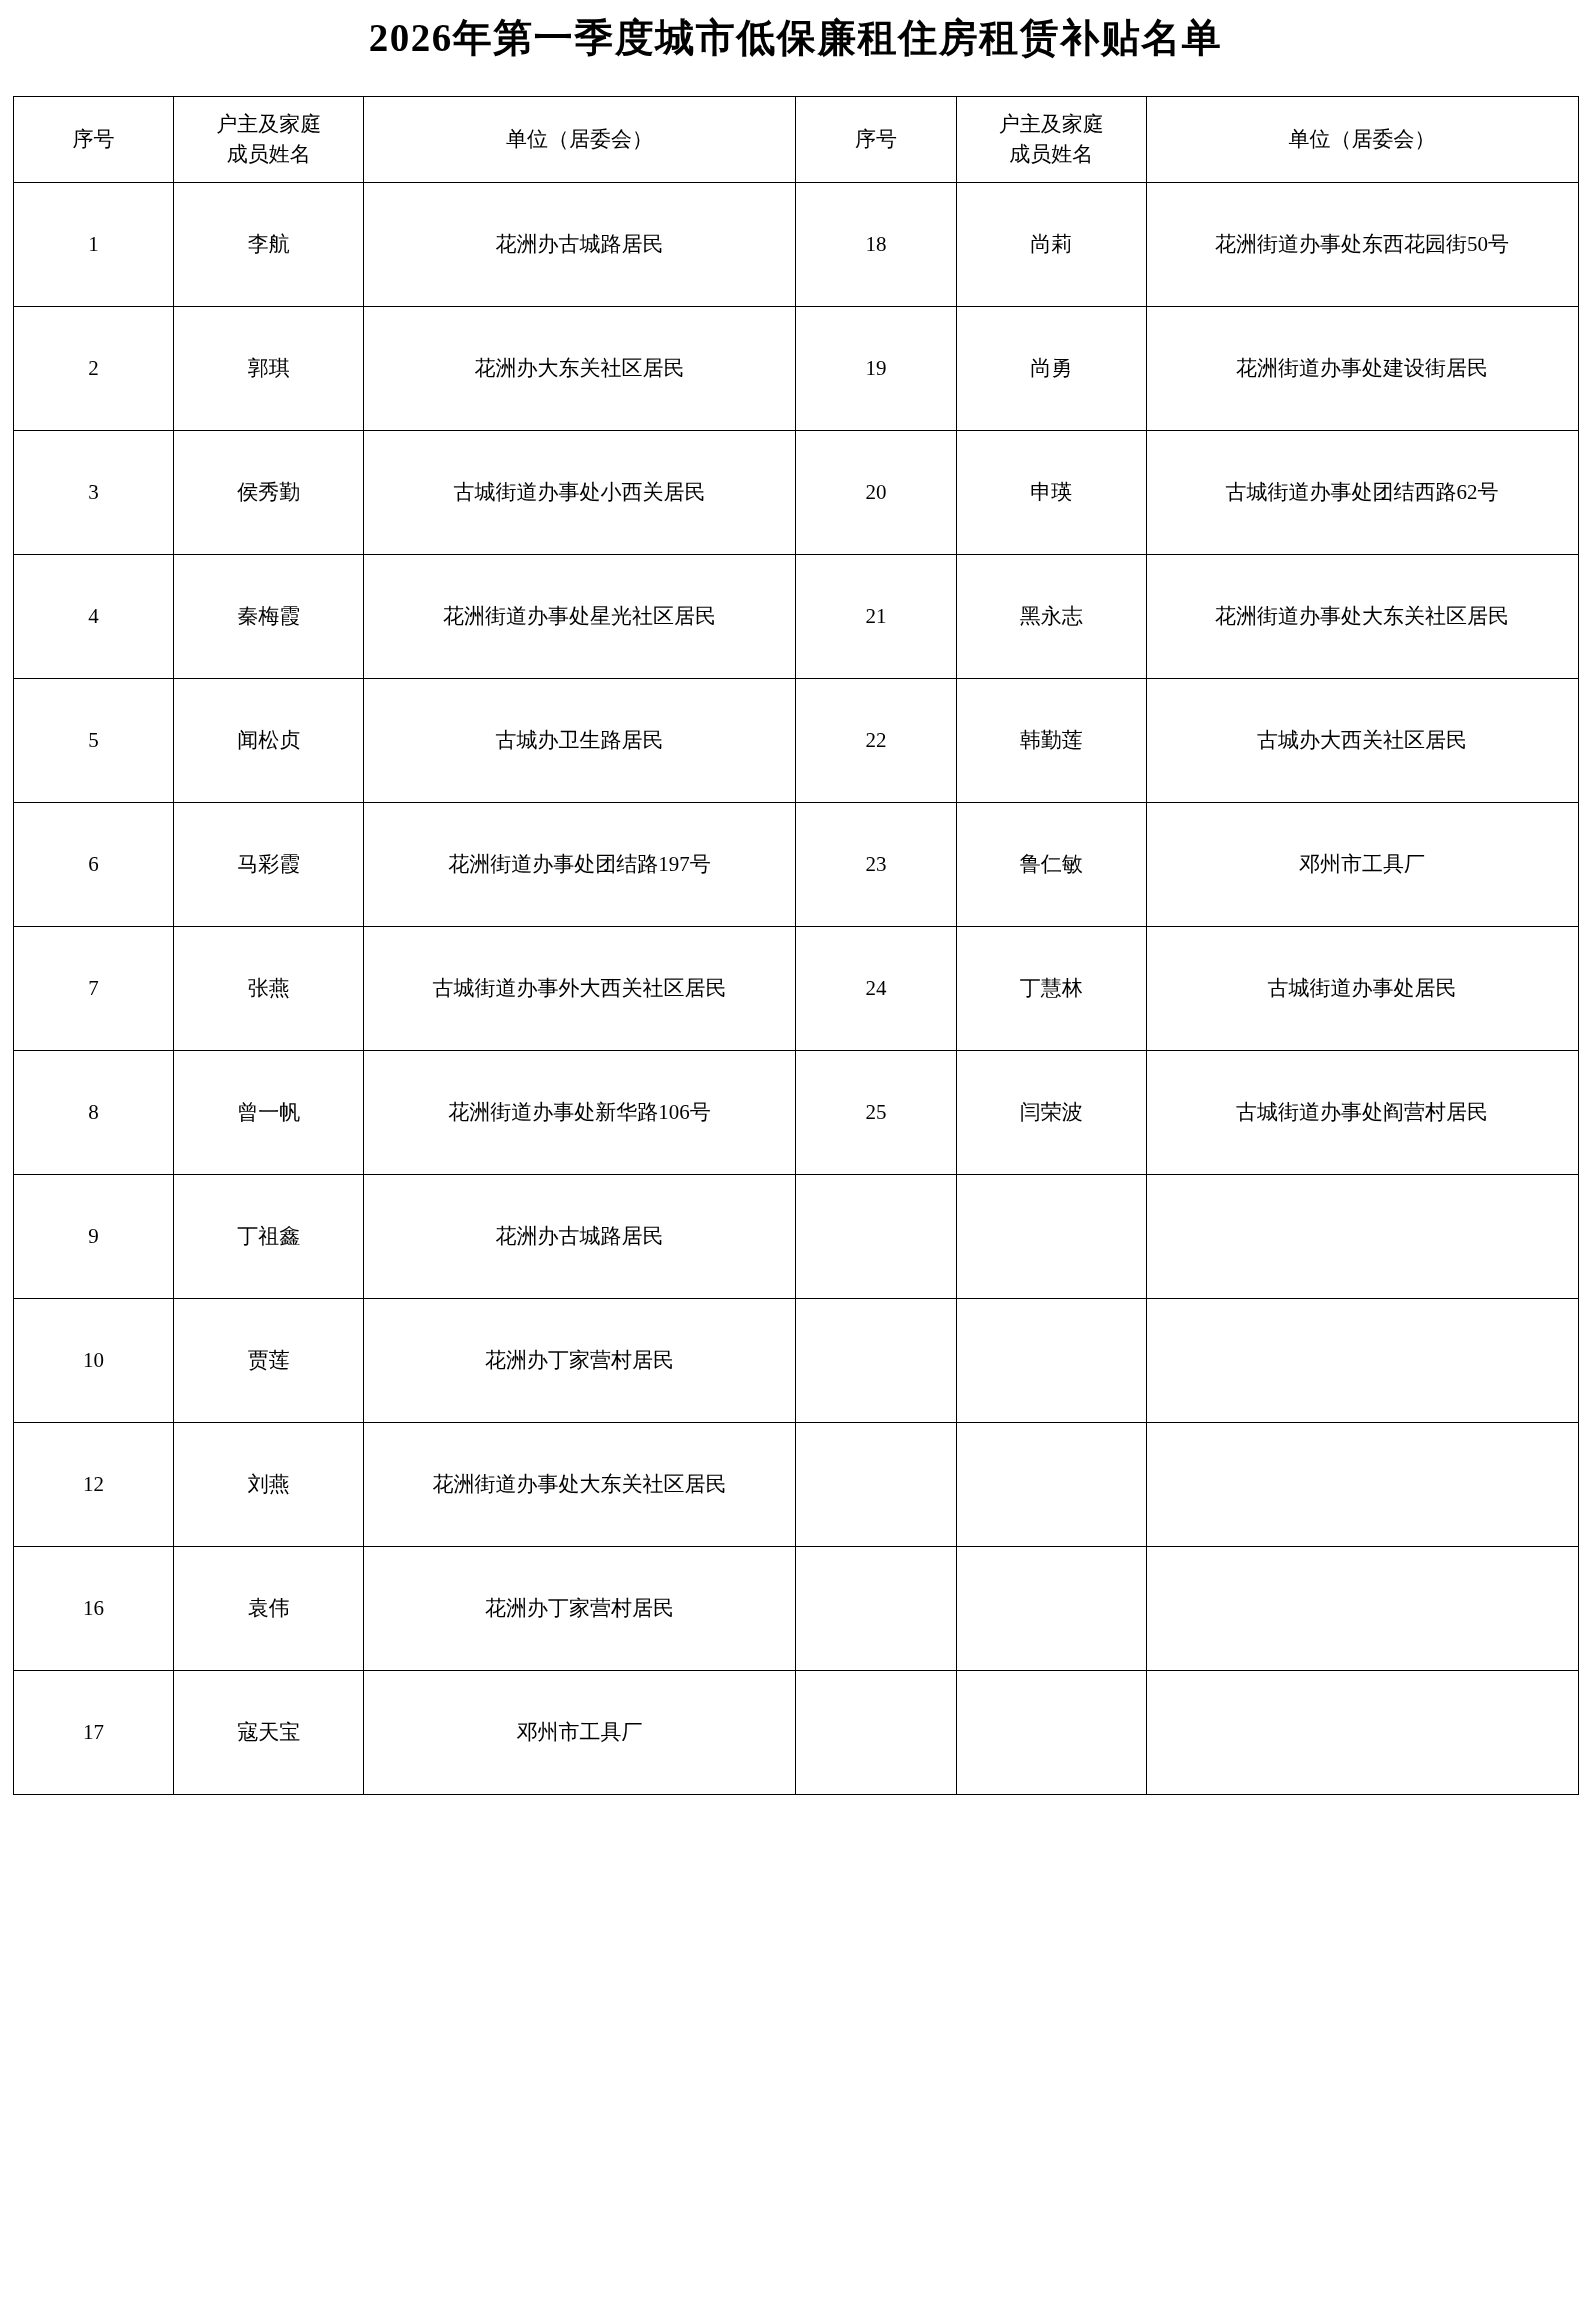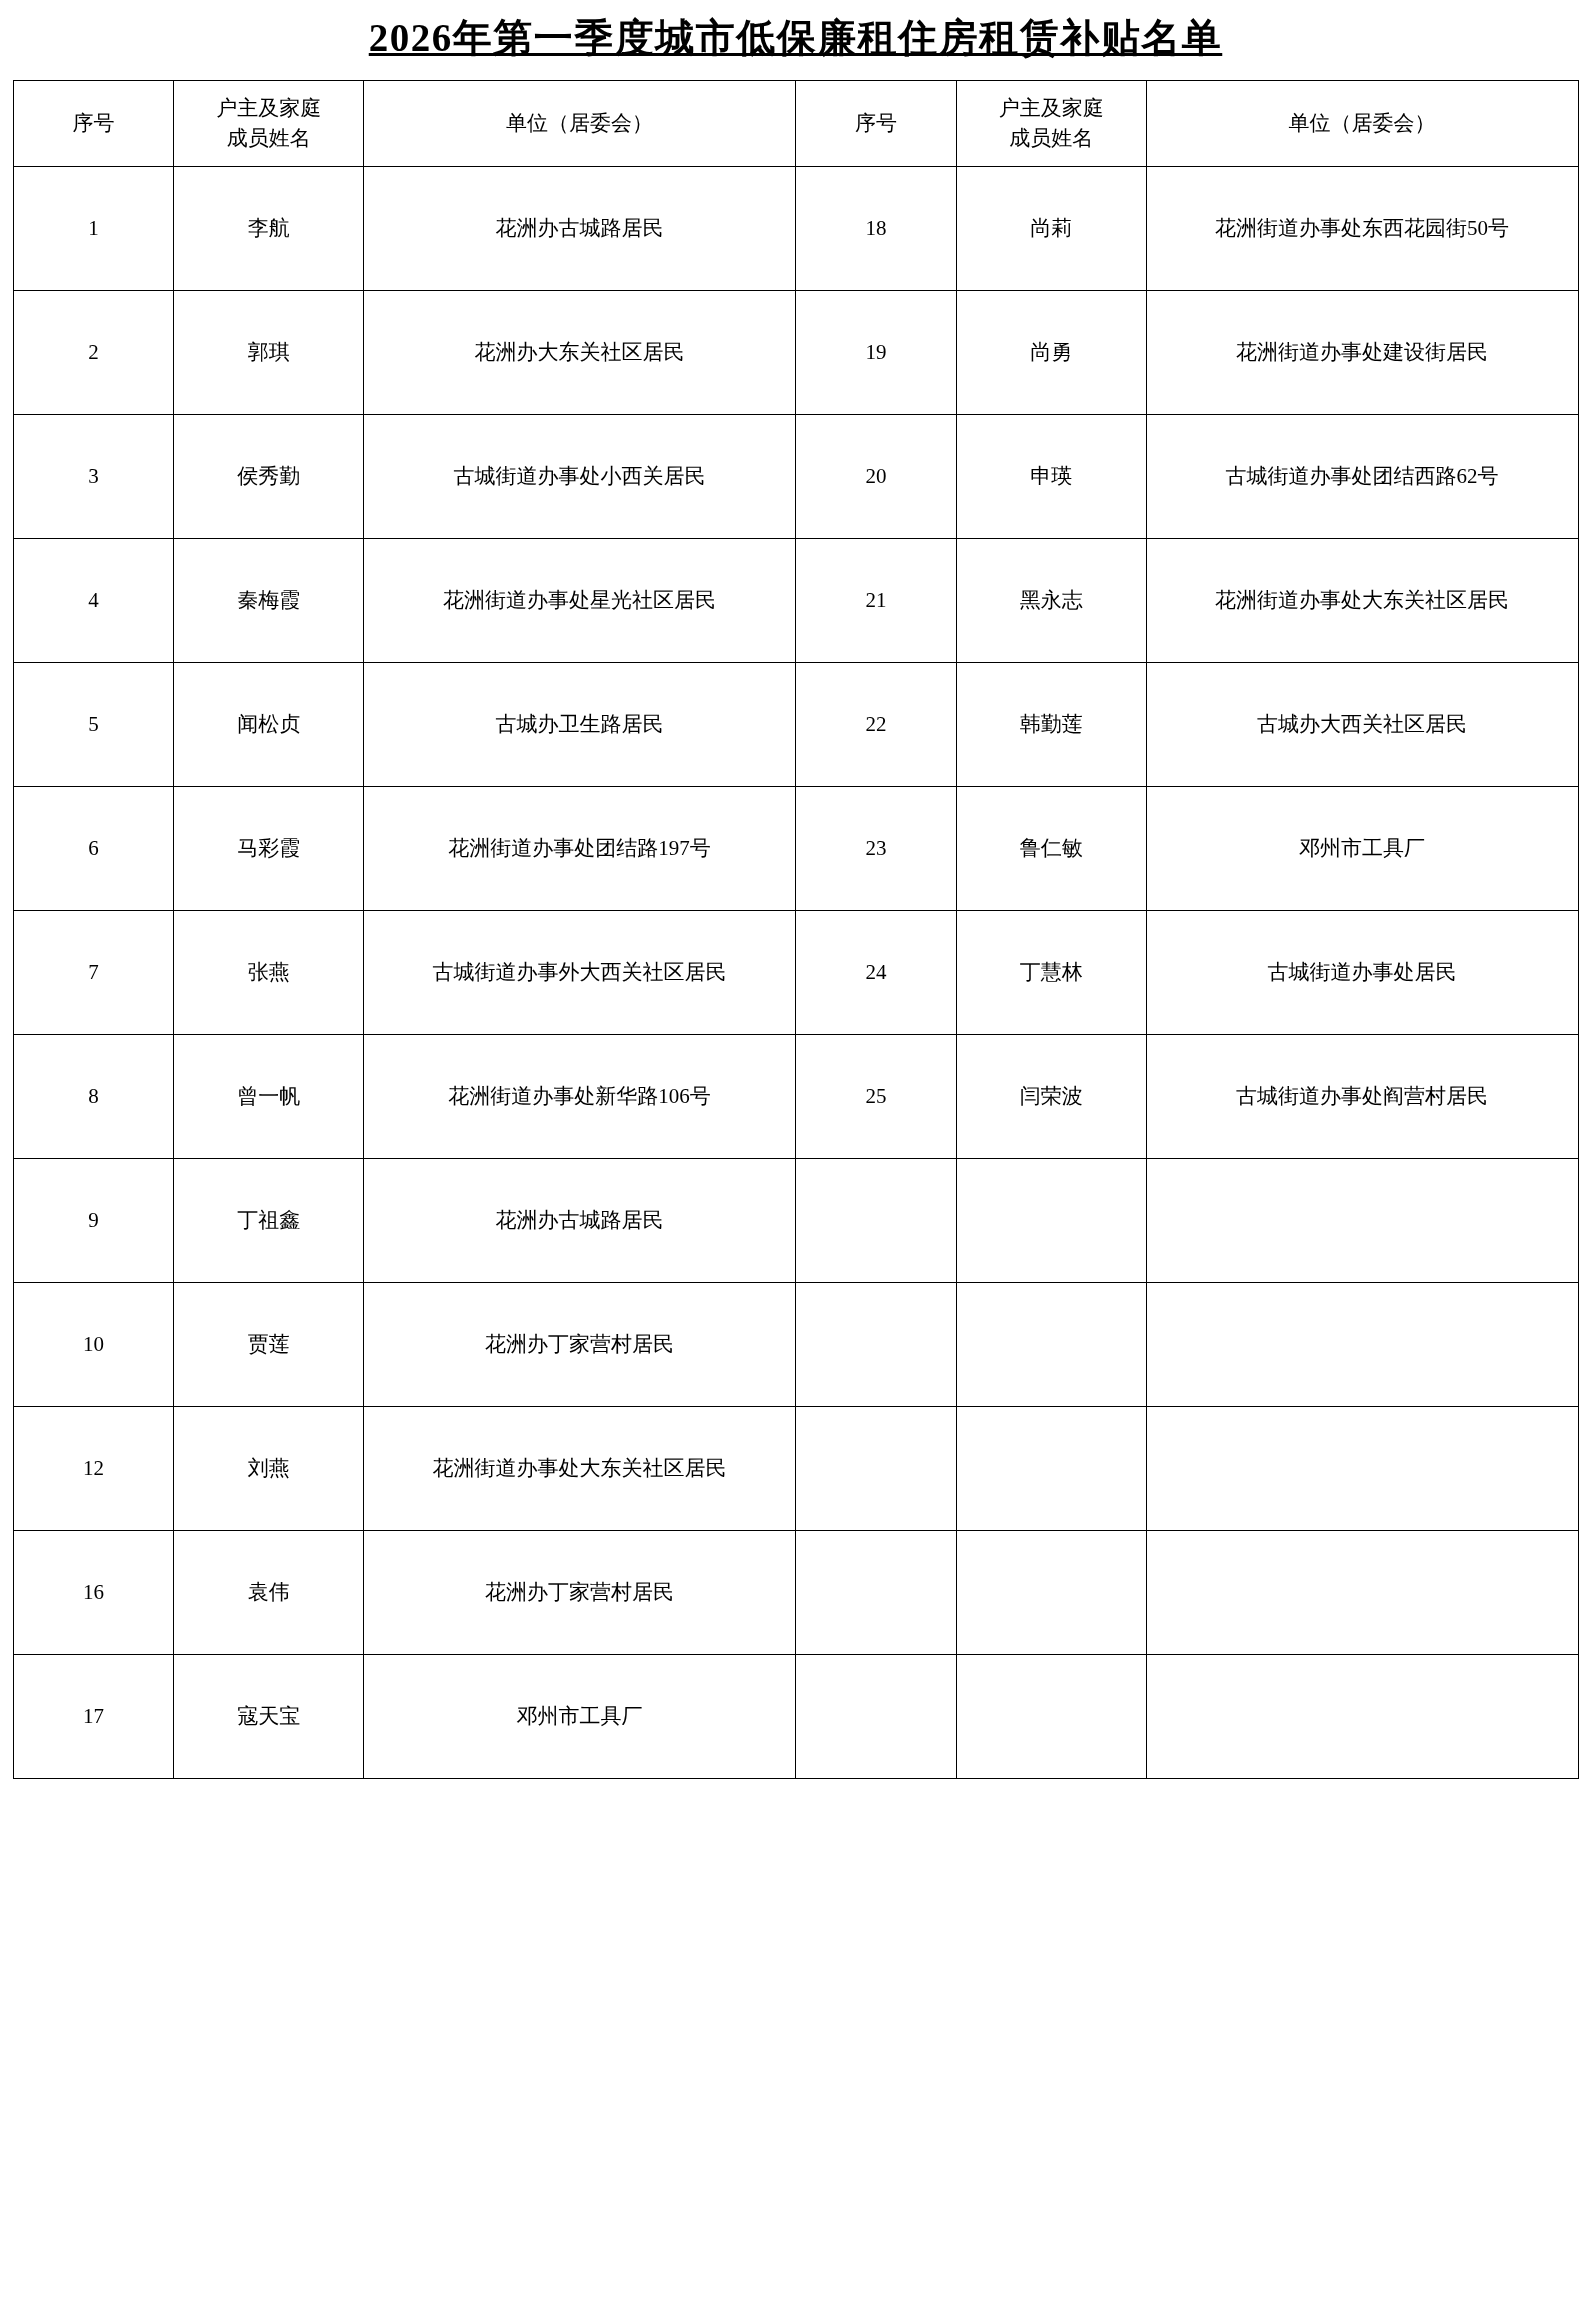--- a/index.html
+++ b/index.html
@@ -19,25 +19,24 @@
   }
   .doc-title {
     text-align: center;
     font-family: "Liberation Serif", "DejaVu Serif", serif;
     font-weight: bold;
     font-size: 39px;
     letter-spacing: 1.5px;
     padding: 17px 0 20px 0;
     margin: 0;
     line-height: 1.1;
-    text-decoration: underline;
   }
   table.list-table {
     border-collapse: collapse;
-    margin: 0 auto;
+    margin: 16px auto;
     width: 1566px;
     table-layout: fixed;
   }
   table.list-table td,
   table.list-table th {
     border: 1.5px solid #000000;
     text-align: center;
     vertical-align: middle;
     font-size: 21px;
     font-weight: normal;

